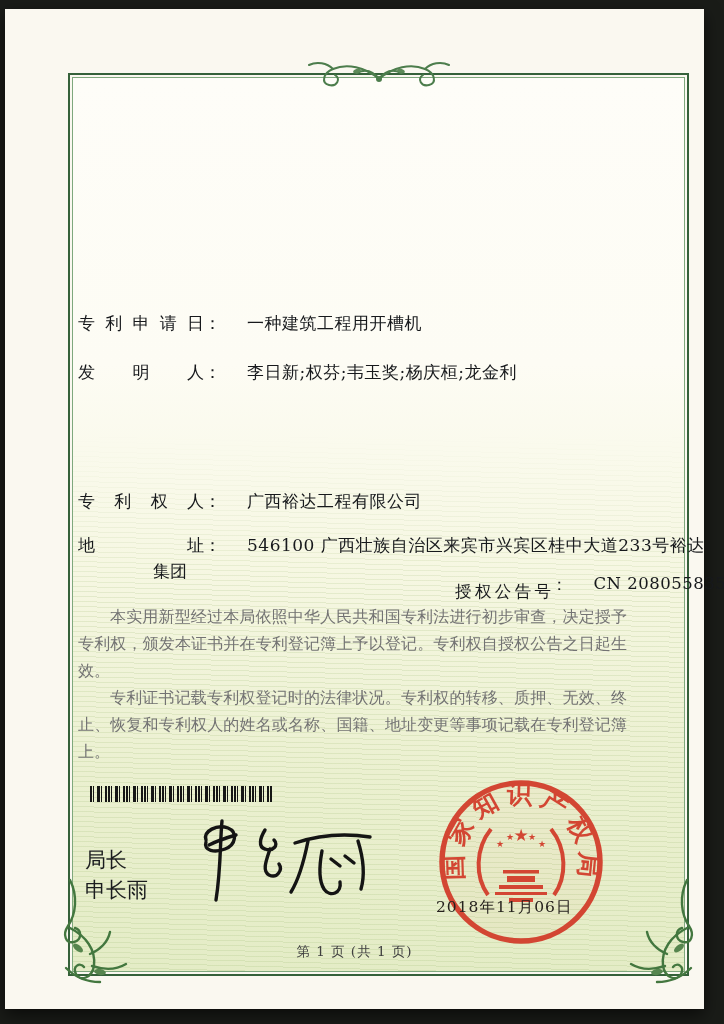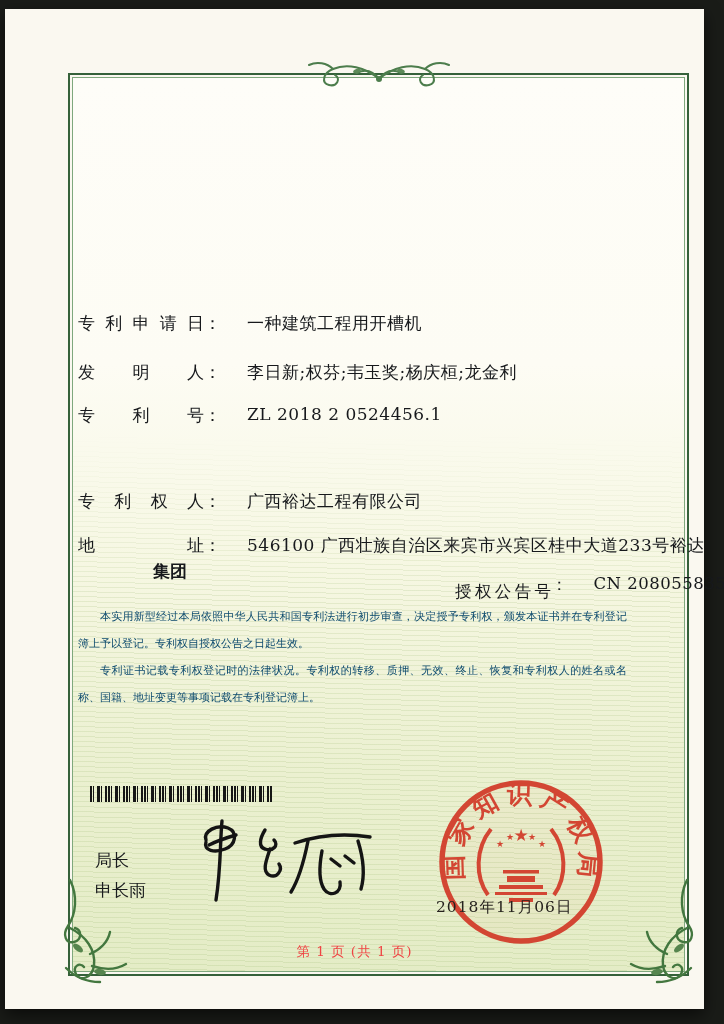--- a/index.html
+++ b/index.html
@@ -41,53 +41,53 @@
     letter-spacing:9px;color:#111;text-indent:9px;
   }
   .row{position:absolute;left:73px;font-size:17px;color:#17191c;white-space:nowrap;}
   .flabel{
     display:inline-block;width:126px;
     text-align:justify;text-align-last:justify;
     vertical-align:top;
   }
   .colon{display:inline-block;vertical-align:top;}
   .fval{display:inline-block;margin-left:26px;letter-spacing:.5px;vertical-align:top;}
-  .addr2{position:absolute;left:148px;top:551px;font-size:17px;color:#17191c;font-weight:bold;}
+  .addr2{position:absolute;left:148px;top:551px;font-size:17px;color:#17191c;}
   .grant-pub{position:absolute;left:450px;top:565px;font-size:16.5px;color:#17191c;white-space:nowrap;}
   .grant-pub .glabel{display:inline-block;width:96px;text-align:justify;text-align-last:justify;margin-top:7px;}
   .paras{
     position:absolute;left:73px;top:594px;width:549px;
-    font-size:11px;line-height:27px;color:#0c4a6e;
+    font-size:16px;line-height:27px;color:#737373;
     text-align:justify;
   }
   .paras p{margin:0;text-indent:2em;}
   .barcode{
     position:absolute;left:85px;top:777px;width:182px;height:16px;
     background-image:repeating-linear-gradient(90deg,
       #161616 0 2px,transparent 2px 3px,
       #161616 3px 4px,transparent 4px 7px,
       #161616 7px 10px,transparent 10px 11px,
       #161616 11px 12px,transparent 12px 15px,
       #161616 15px 17px,transparent 17px 18px);
   }
-  .signer{position:absolute;left:90px;top:836px;font-size:17px;color:#1a1c1e;line-height:30px;}
+  .signer{position:absolute;left:80px;top:836px;font-size:21px;color:#1a1c1e;line-height:30px;}
   .signature-svg{position:absolute;left:168px;top:800px;}
   .office-seal{position:absolute;left:431px;top:768px;opacity:.93;}
   .seal-date{
     position:absolute;left:431px;top:888px;
     font-size:15.5px;color:#26221e;letter-spacing:1px;z-index:5;white-space:nowrap;
   }
   .tax-stamp{
     position:absolute;left:561px;top:73px;
     transform:rotate(-14deg);opacity:.9;
   }
   .logo{position:absolute;left:293px;top:117px;}
   .footer{
     position:absolute;left:0;right:0;top:934px;
-    text-align:center;font-size:13.5px;color:#ef4444;letter-spacing:1px;
+    text-align:center;font-size:13.5px;color:#404040;letter-spacing:1px;
   }
   .flourish-top{position:absolute;left:50%;top:-26px;transform:translateX(-50%);}
   .flourish-bl{position:absolute;left:-14px;bottom:-14px;}
   .flourish-br{position:absolute;right:-14px;bottom:-14px;transform:scaleX(-1);}
   svg text{font-family:"DejaVu Sans","Liberation Sans",sans-serif;}
 </style>
 </head>
 <body>
 
 <div class="page">
@@ -159,23 +159,20 @@
       <ellipse cx="44" cy="102" rx="6" ry="3" fill="#56854e" transform="rotate(10 44 102)"></ellipse>
     </svg>
   </div>
 
   <div class="row" style="top:303px">
     <span class="flabel">专利申请日</span><span class="colon">：</span><span class="fval">一种建筑工程用开槽机</span>
   </div>
   <div class="row" style="top:352px">
     <span class="flabel">发明人</span><span class="colon">：</span><span class="fval">李日新;权芬;韦玉奖;杨庆桓;龙金利</span>
   </div>
-  <div class="row" style="top:395px">
-    <span class="flabel">专利号</span><span class="colon">：</span><span class="fval">ZL 2018 2 0524456.1</span>
-  </div>
   <div class="row" style="top:481px">
     <span class="flabel">专利权人</span><span class="colon">：</span><span class="fval">广西裕达工程有限公司</span>
   </div>
   <div class="row" style="top:525px">
     <span class="flabel">地址</span><span class="colon">：</span><span class="fval">546100 广西壮族自治区来宾市兴宾区桂中大道233号裕达</span>
   </div>
   <div class="addr2">集团</div>
   <div class="grant-pub">
     <span class="glabel">授权公告号</span><span class="colon">：</span><span class="fval">CN 208055835 U</span>
   </div>

